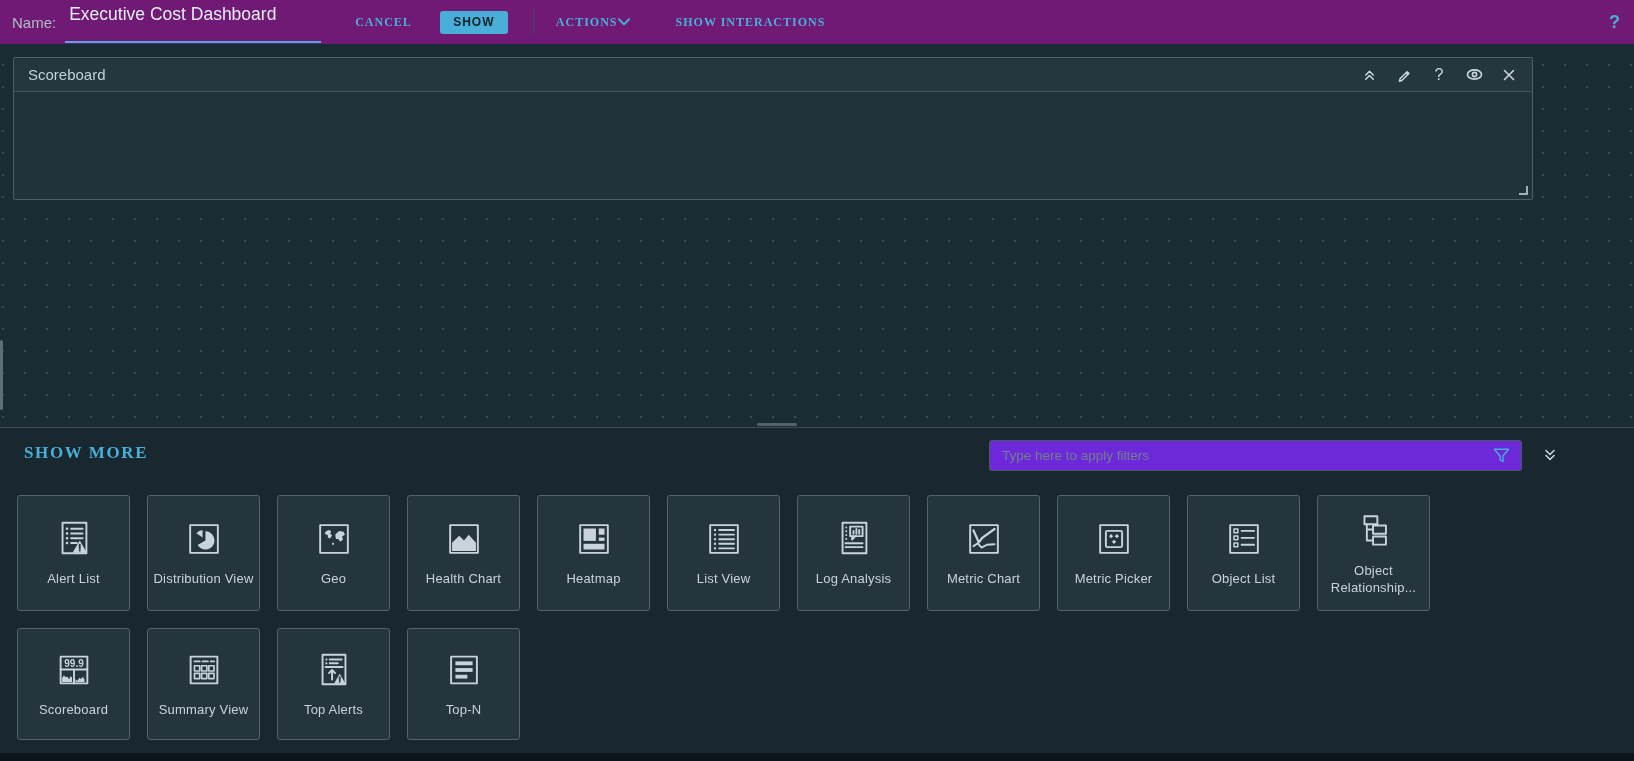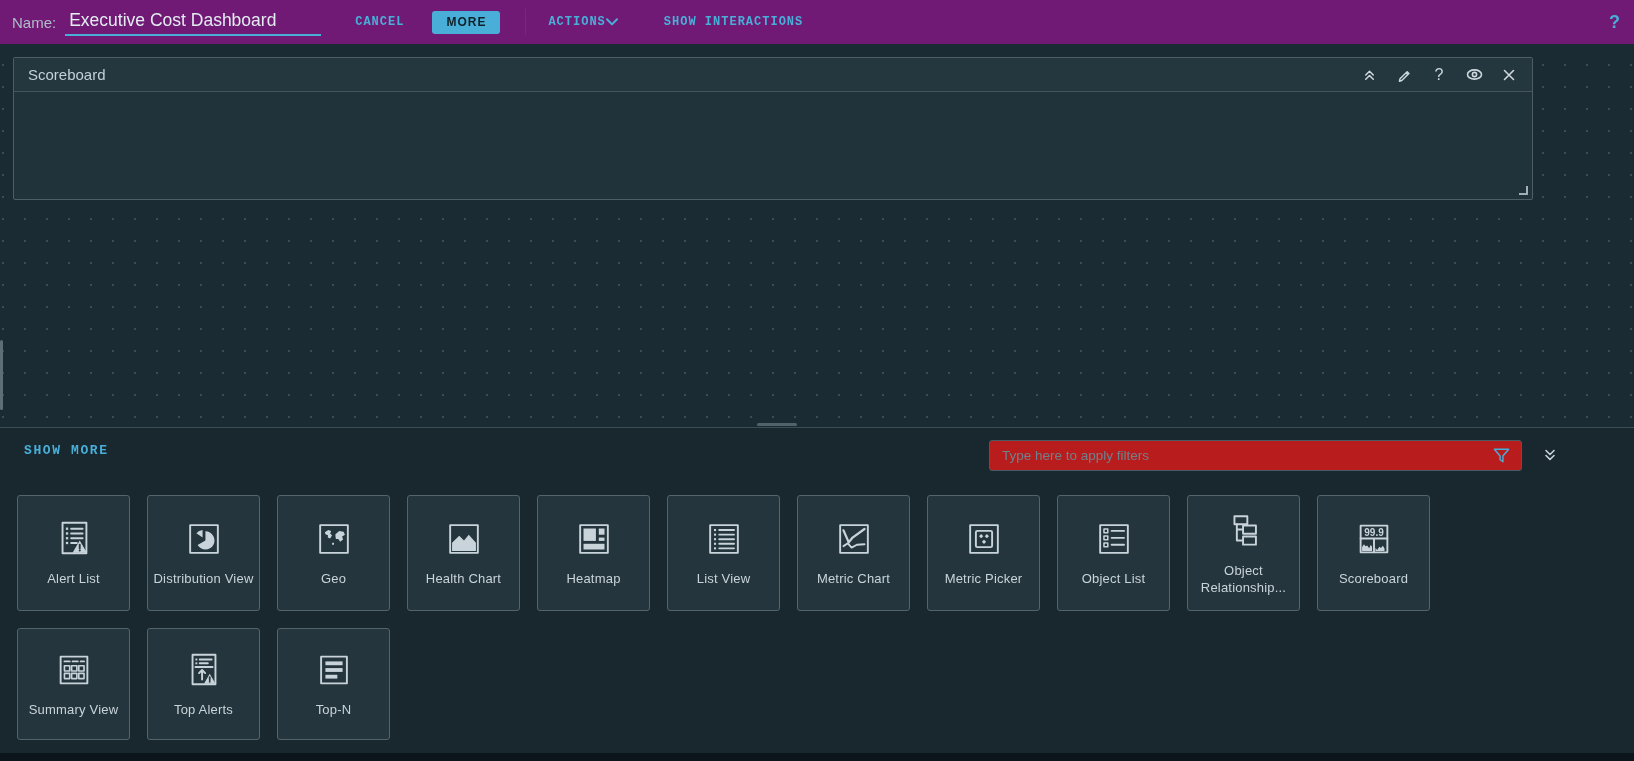--- a/index.html
+++ b/index.html
@@ -4,23 +4,23 @@
 <style>
   * { margin:0; padding:0; box-sizing:border-box; }
   html,body { background:#10191f; }
   body { font-family:"Liberation Sans", sans-serif; }
   .app { position:relative; width:1634px; height:761px; background:#1b2b33; overflow:hidden; }
 
   
   .topbar { position:relative; height:44px; background:#701a75; display:flex; align-items:center; padding-left:12px; }
   .name-label { color:#aebec6; font-size:15px; margin-right:9px; }
   .name-input { width:256px; background:transparent; border:none; border-bottom:2px solid #49afd9; color:#e3edf1;
-                font-size:17.5px; font-family:"Liberation Sans",sans-serif; padding:2px 4px 3px 4px; outline:none; caret-color:#e3edf1; }
+                font-size:17.5px; font-family:"Liberation Sans",sans-serif; padding:2px 4px 16px 4px; outline:none; caret-color:#e3edf1; }
   .lnk { color:#49afd9; font-size:12px; font-weight:bold; letter-spacing:1px; cursor:pointer; background:none; border:none;
-         font-family:Liberation Mono, monospace; }
+         font-family:Liberation Serif, serif; }
   .cancel-btn { margin-left:34px; }
   .save-btn { margin-left:28px; width:68px; height:23px; background:#49afd9; color:#0f2229; border:none; border-radius:3px;
               font-size:12px; font-weight:bold; letter-spacing:1px; cursor:pointer; font-family:"Liberation Sans",sans-serif; }
   .tb-divider { width:1px; height:26px; background:#3c4d55; margin-left:25px; }
   .actions-btn { margin-left:22px; display:flex; align-items:center; gap:0; }
   .interactions-btn { margin-left:46px; }
   .help-app { margin-left:auto; margin-right:14px; color:#49afd9; font-size:18px; font-weight:bold; cursor:pointer; }
 
   
   .canvas { position:relative; height:383px; background:#1b2b33;
@@ -33,23 +33,23 @@
   .widget-tools { margin-left:auto; display:flex; align-items:center; gap:17px; }
   .hicon { width:18px; height:18px; display:inline-flex; align-items:center; justify-content:center; cursor:pointer; color:#cdd8dd; }
   .hicon svg { stroke:#cdd8dd; fill:none; stroke-width:1.6; stroke-linecap:round; stroke-linejoin:round; }
   .resize-corner { position:absolute; right:4px; bottom:4px; width:9px; height:9px;
                    border-right:2px solid #9fb0b8; border-bottom:2px solid #9fb0b8; cursor:nwse-resize; }
   .left-scroll { position:absolute; left:0; top:296px; width:3px; height:70px; background:#5d6e77; border-radius:2px; }
   .splitter { position:absolute; left:757px; bottom:1px; width:40px; height:3px; background:#51626a; border-radius:2px; cursor:row-resize; }
 
   
   .panel { position:relative; height:334px; background:#19282f; border-top:1px solid #3c4d55; }
-  .show-more { position:absolute; left:24px; top:15px; letter-spacing:1.6px; font-size:13px; }
+  .show-more { position:absolute; left:24px; top:15px; letter-spacing:1.6px; font-size:17px; }
   .filter-wrap { position:absolute; left:989px; top:12px; width:533px; height:31px; border:1px solid #4a5b63; border-radius:3px;
-                 display:flex; align-items:center; background:#b91c1c; }
+                 display:flex; align-items:center; background:#6d28d9; }
   .filter-input { flex:1; background:transparent; border:none; outline:none; color:#cfdade; font-size:13.5px;
                   padding:0 12px; font-family:"Liberation Sans",sans-serif; }
   .filter-input::placeholder { color:#70818a; }
   .filter-icon { margin-right:10px; display:flex; cursor:pointer; }
   .panel-collapse { position:absolute; right:76px; top:19px; cursor:pointer; display:flex; }
   .panel-collapse svg { stroke:#c8d3d8; fill:none; stroke-width:1.6; stroke-linecap:round; stroke-linejoin:round; }
 
   .tiles { position:absolute; left:17px; top:67px; display:grid; grid-template-columns:repeat(11,113px);
            grid-template-rows:116px 112px; column-gap:23px; row-gap:23px;gap:17px; }
   .tile { background:#24353d; border:1px solid #53646c; border-radius:3px; display:flex; flex-direction:column;
@@ -62,21 +62,21 @@
 </style>
 </head>
 <body>
 
 <div class="app">
 
   <div class="topbar">
     <span class="name-label">Name:</span>
     <input class="name-input" type="text" autofocus="" value="Executive Cost Dashboard" style="">
     <button class="lnk cancel-btn">CANCEL</button>
-    <button class="save-btn">MORE</button>
+    <button class="save-btn">SHOW</button>
     <div class="tb-divider"></div>
     <button class="lnk actions-btn">
       <span>ACTIONS</span>
       <span style="display:flex;">
         <svg width="12" height="8" viewBox="0 0 12 8">
             <path d="M1,1.2 L6,6.4 L11,1.2" stroke="#49afd9" fill="none" stroke-width="2" stroke-linecap="round" stroke-linejoin="round"></path>
           </svg>
       </span>
     </button>
     <button class="lnk interactions-btn">SHOW INTERACTIONS</button>
@@ -208,20 +208,36 @@
               <rect x="11.5" y="25.9" width="2.2" height="2.2" fill="#c9d4da" stroke="none"></rect>
               <rect x="11.5" y="30.7" width="2.2" height="2.2" fill="#c9d4da" stroke="none"></rect>
     <path d="M17,12.6 H32.5 M17,17.4 H32.5 M17,22.2 H32.5 M17,27 H32.5 M17,31.8 H32.5"></path>
             </svg>
           </span>
           <span class="tile-label">List View</span>
         </div>
         <div class="tile">
           <span class="tile-icon">
             <svg width="42" height="42" viewBox="0 0 44 44">
+              <rect x="10" y="5" width="25" height="32"></rect>
+    <rect x="13" y="9" width="1.8" height="1.8" fill="#c9d4da" stroke="none"></rect>
+              <rect x="13" y="13" width="1.8" height="1.8" fill="#c9d4da" stroke="none"></rect>
+              <rect x="13" y="17" width="1.8" height="1.8" fill="#c9d4da" stroke="none"></rect>
+              <rect x="13" y="21" width="1.8" height="1.8" fill="#c9d4da" stroke="none"></rect>
+    <rect x="18" y="9" width="13" height="10"></rect>
+              <path d="M20,19 v3.5 l3.5,-3.5"></path>
+    <path d="M21.5,16.5 v-3 M24.5,16.5 v-5 M27.5,16.5 v-4"></path>
+    <path d="M13,26.5 H31 M13,30.5 H31"></path>
+            </svg>
+          </span>
+          <span class="tile-label">Log Analysis</span>
+        </div>
+        <div class="tile">
+          <span class="tile-icon">
+            <svg width="42" height="42" viewBox="0 0 44 44">
               <rect x="7.5" y="7.5" width="29" height="29"></rect>
     <path d="M11,13 L16.5,25.5 L20.5,20.5 L33,11.5" stroke-width="2.4"></path>
     <path d="M11,29.5 L15.5,26.5 L19.5,31 L25,28 L33,27.5"></path>
             </svg>
           </span>
           <span class="tile-label">Metric Chart</span>
         </div>
         <div class="tile">
           <span class="tile-icon">
             <svg width="42" height="42" viewBox="0 0 44 44">

